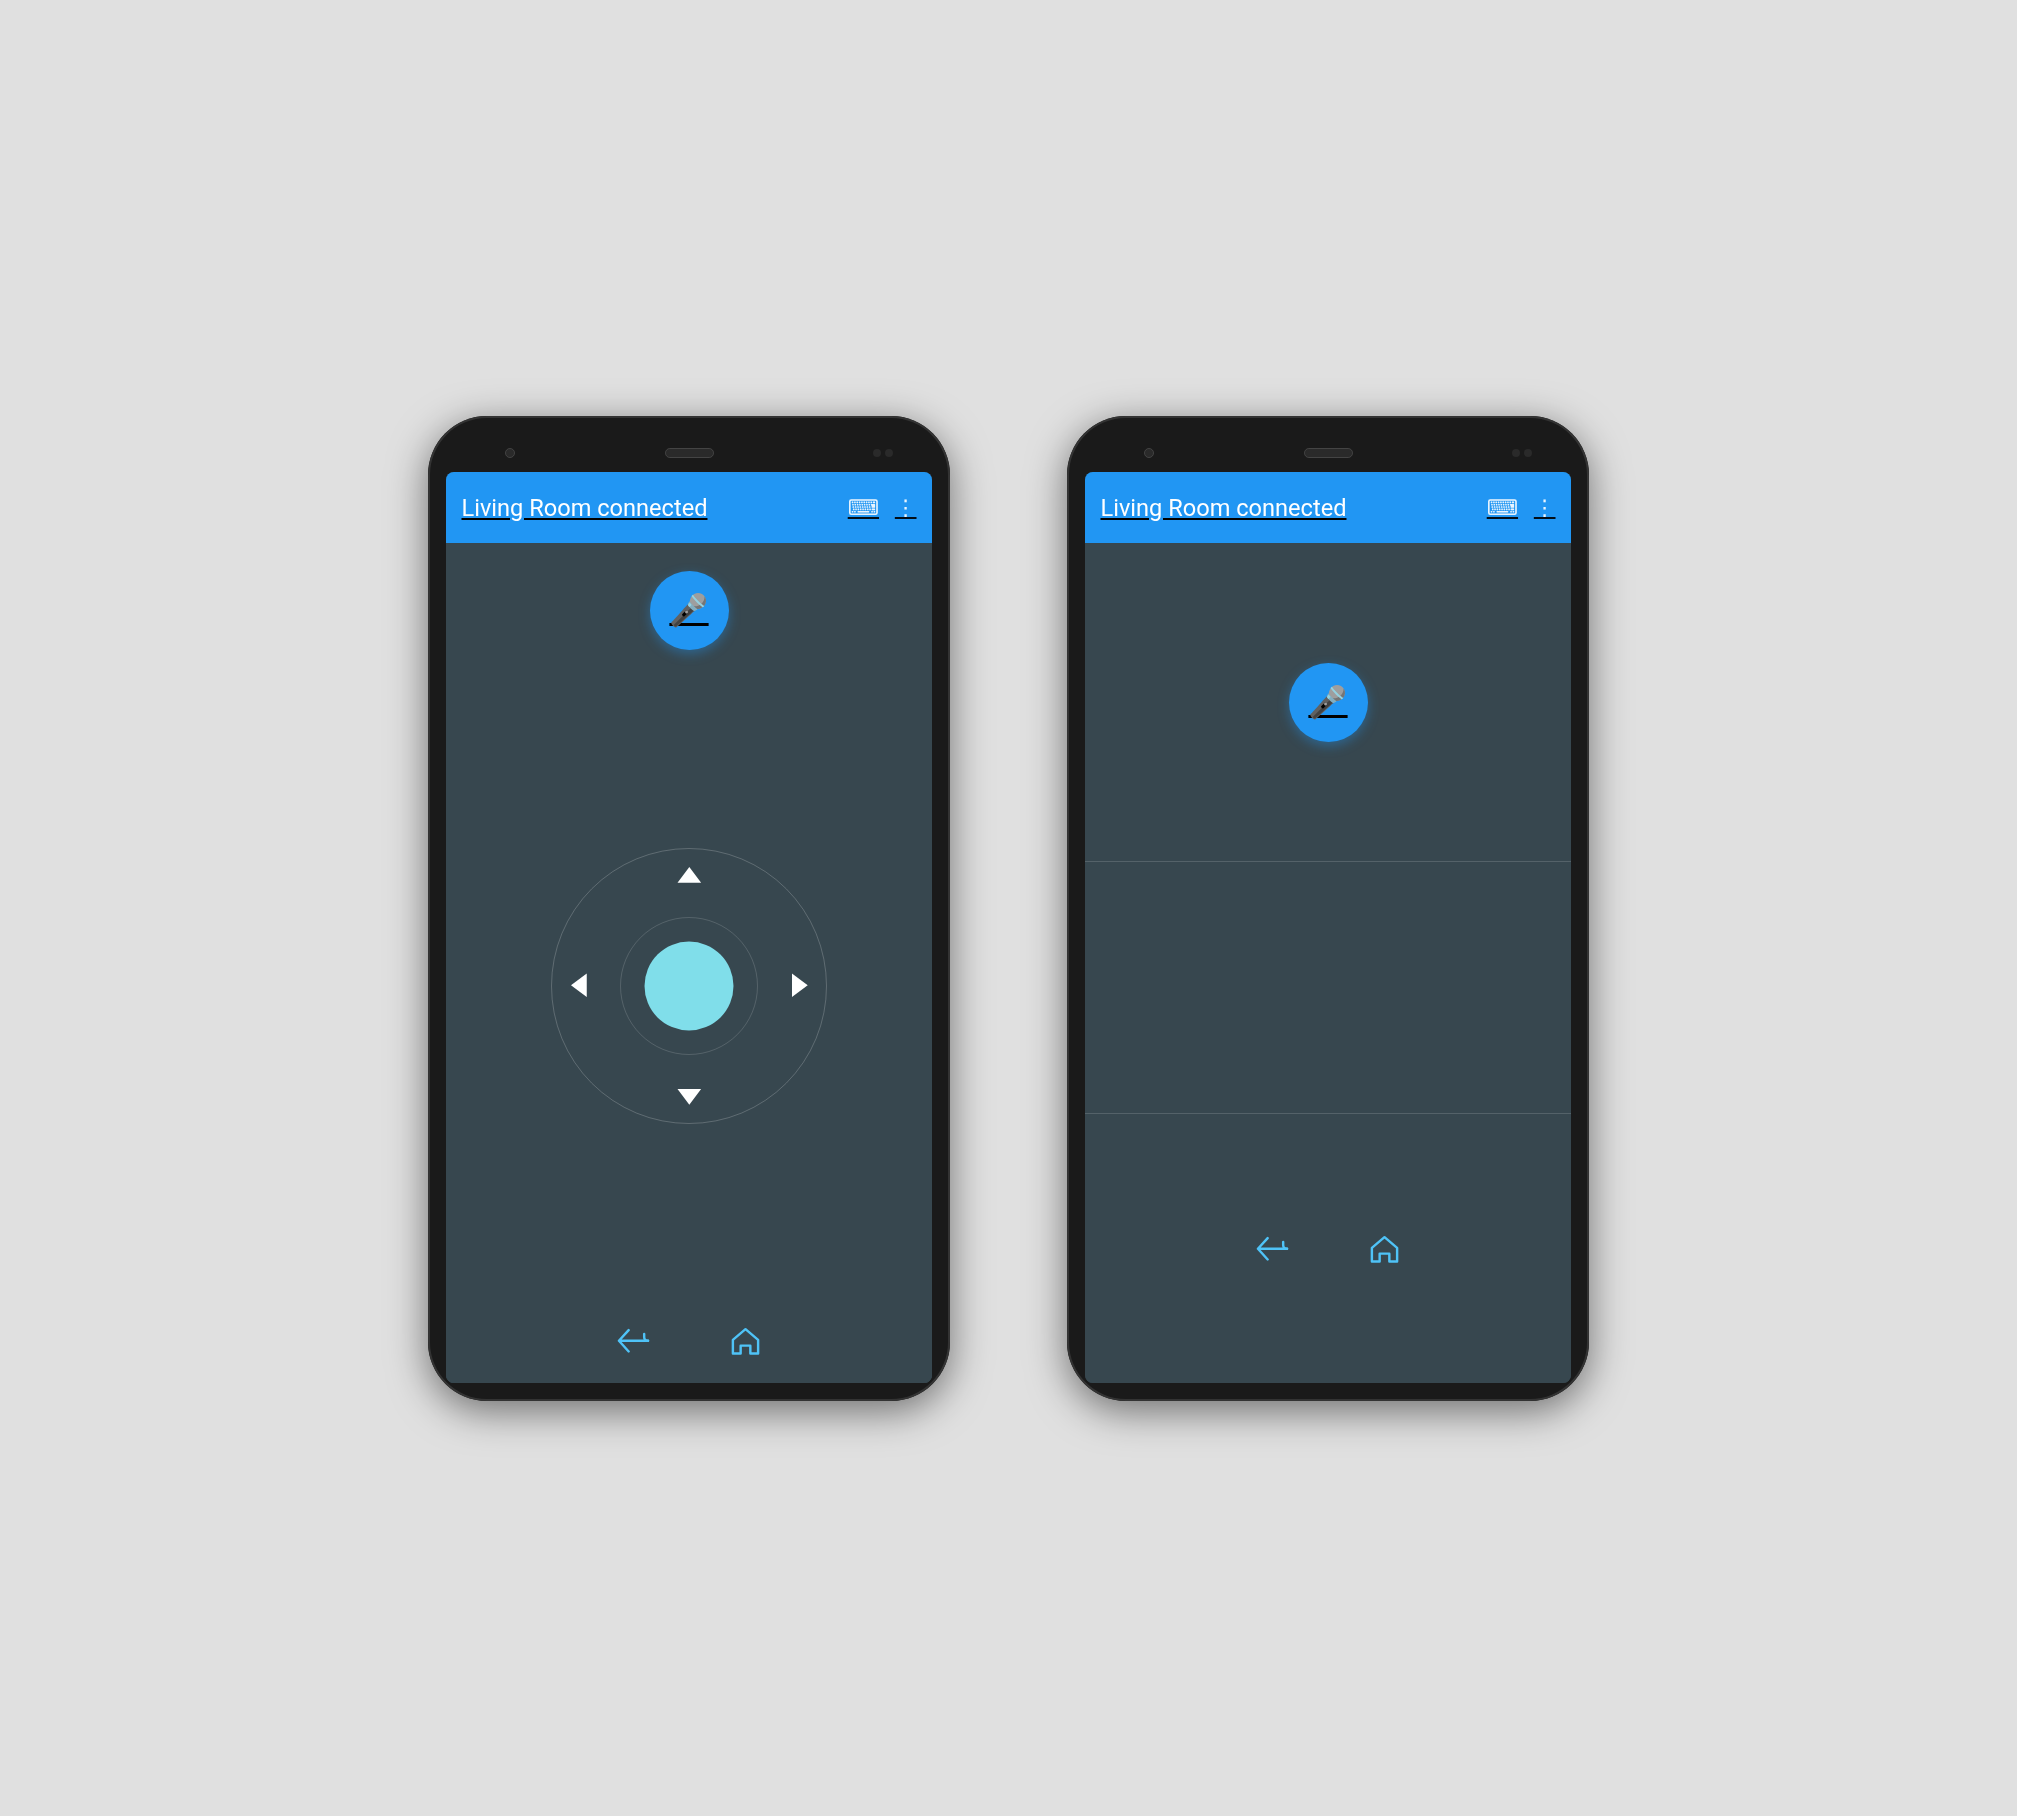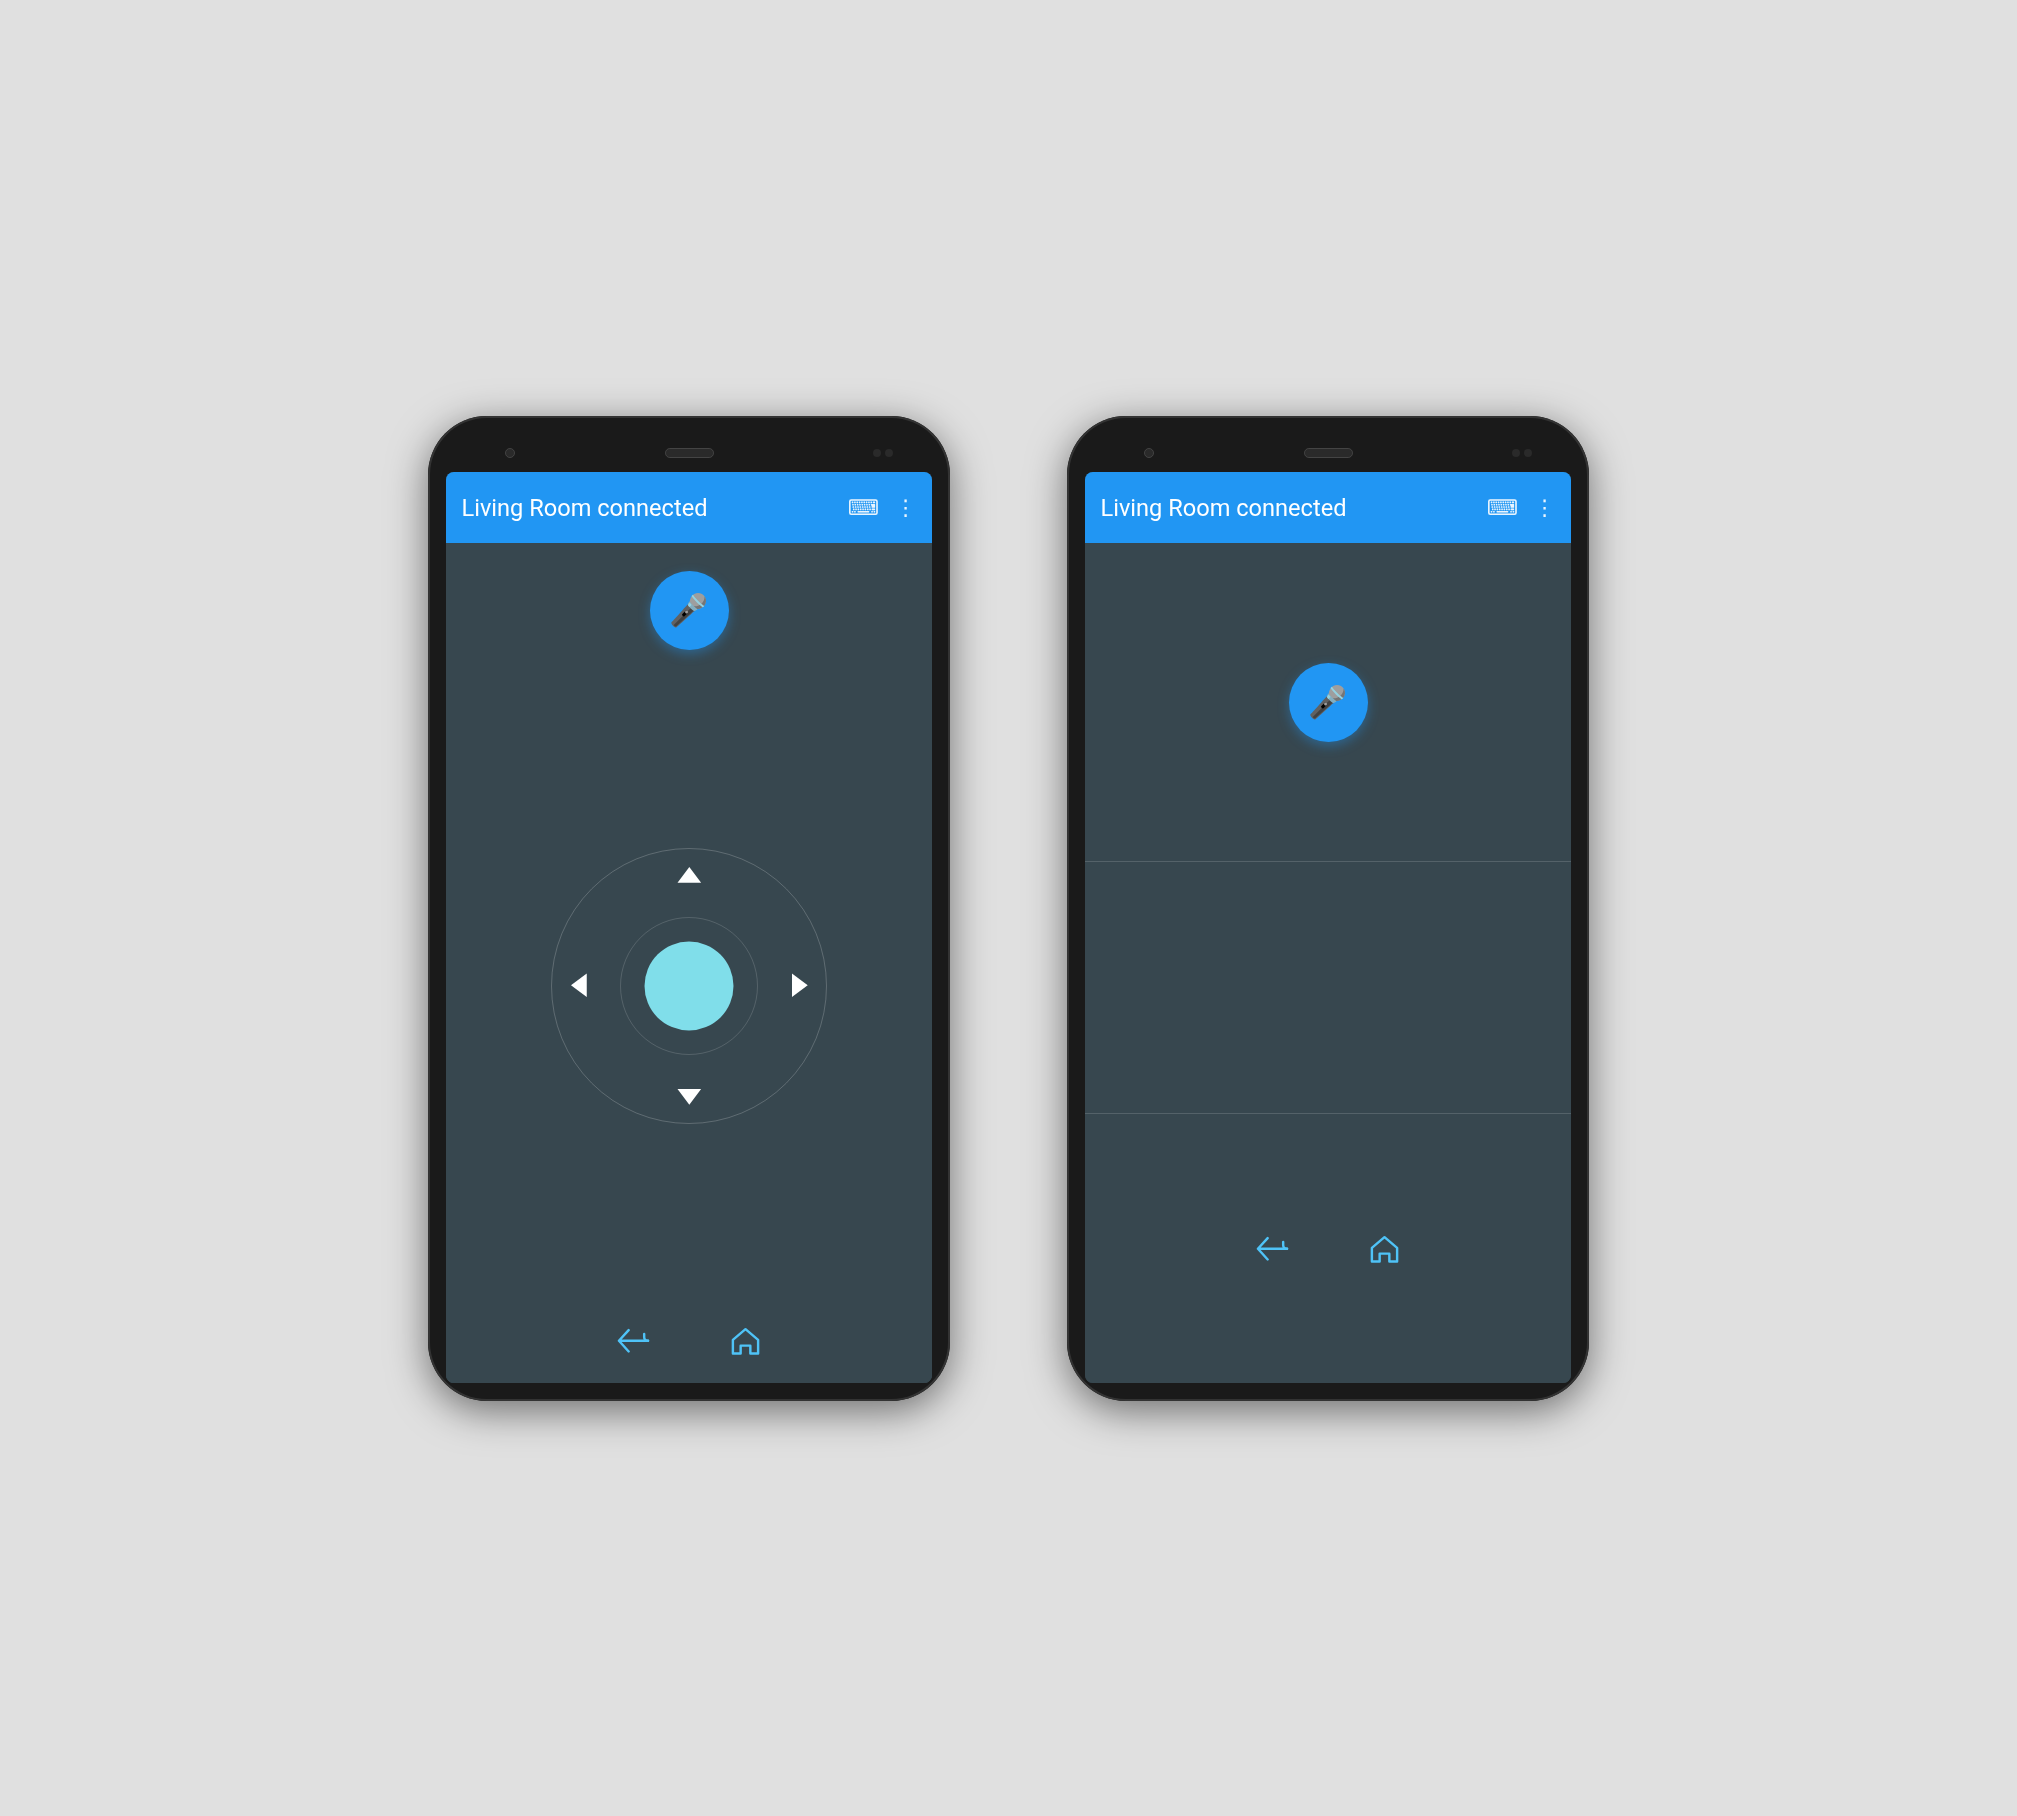--- a/index.html
+++ b/index.html
@@ -12,20 +12,21 @@
       width: 2017px;
       height: 1816px;
       gap: 79px;
     }
 
     .phone-wrapper {
       display: flex;
       justify-content: center;
       align-items: center;
       gap: 117px;
+      text-decoration: underline;
     }
 
     .phone {
       width: 522px;
       height: 985px;
       background: #1a1a1a;
       border-radius: 59px;
       padding: 17.7px;
       box-shadow: 0 9.9px 39px rgba(0,0,0,0.5), inset 0 0 0 2px #333;
       display: flex;

